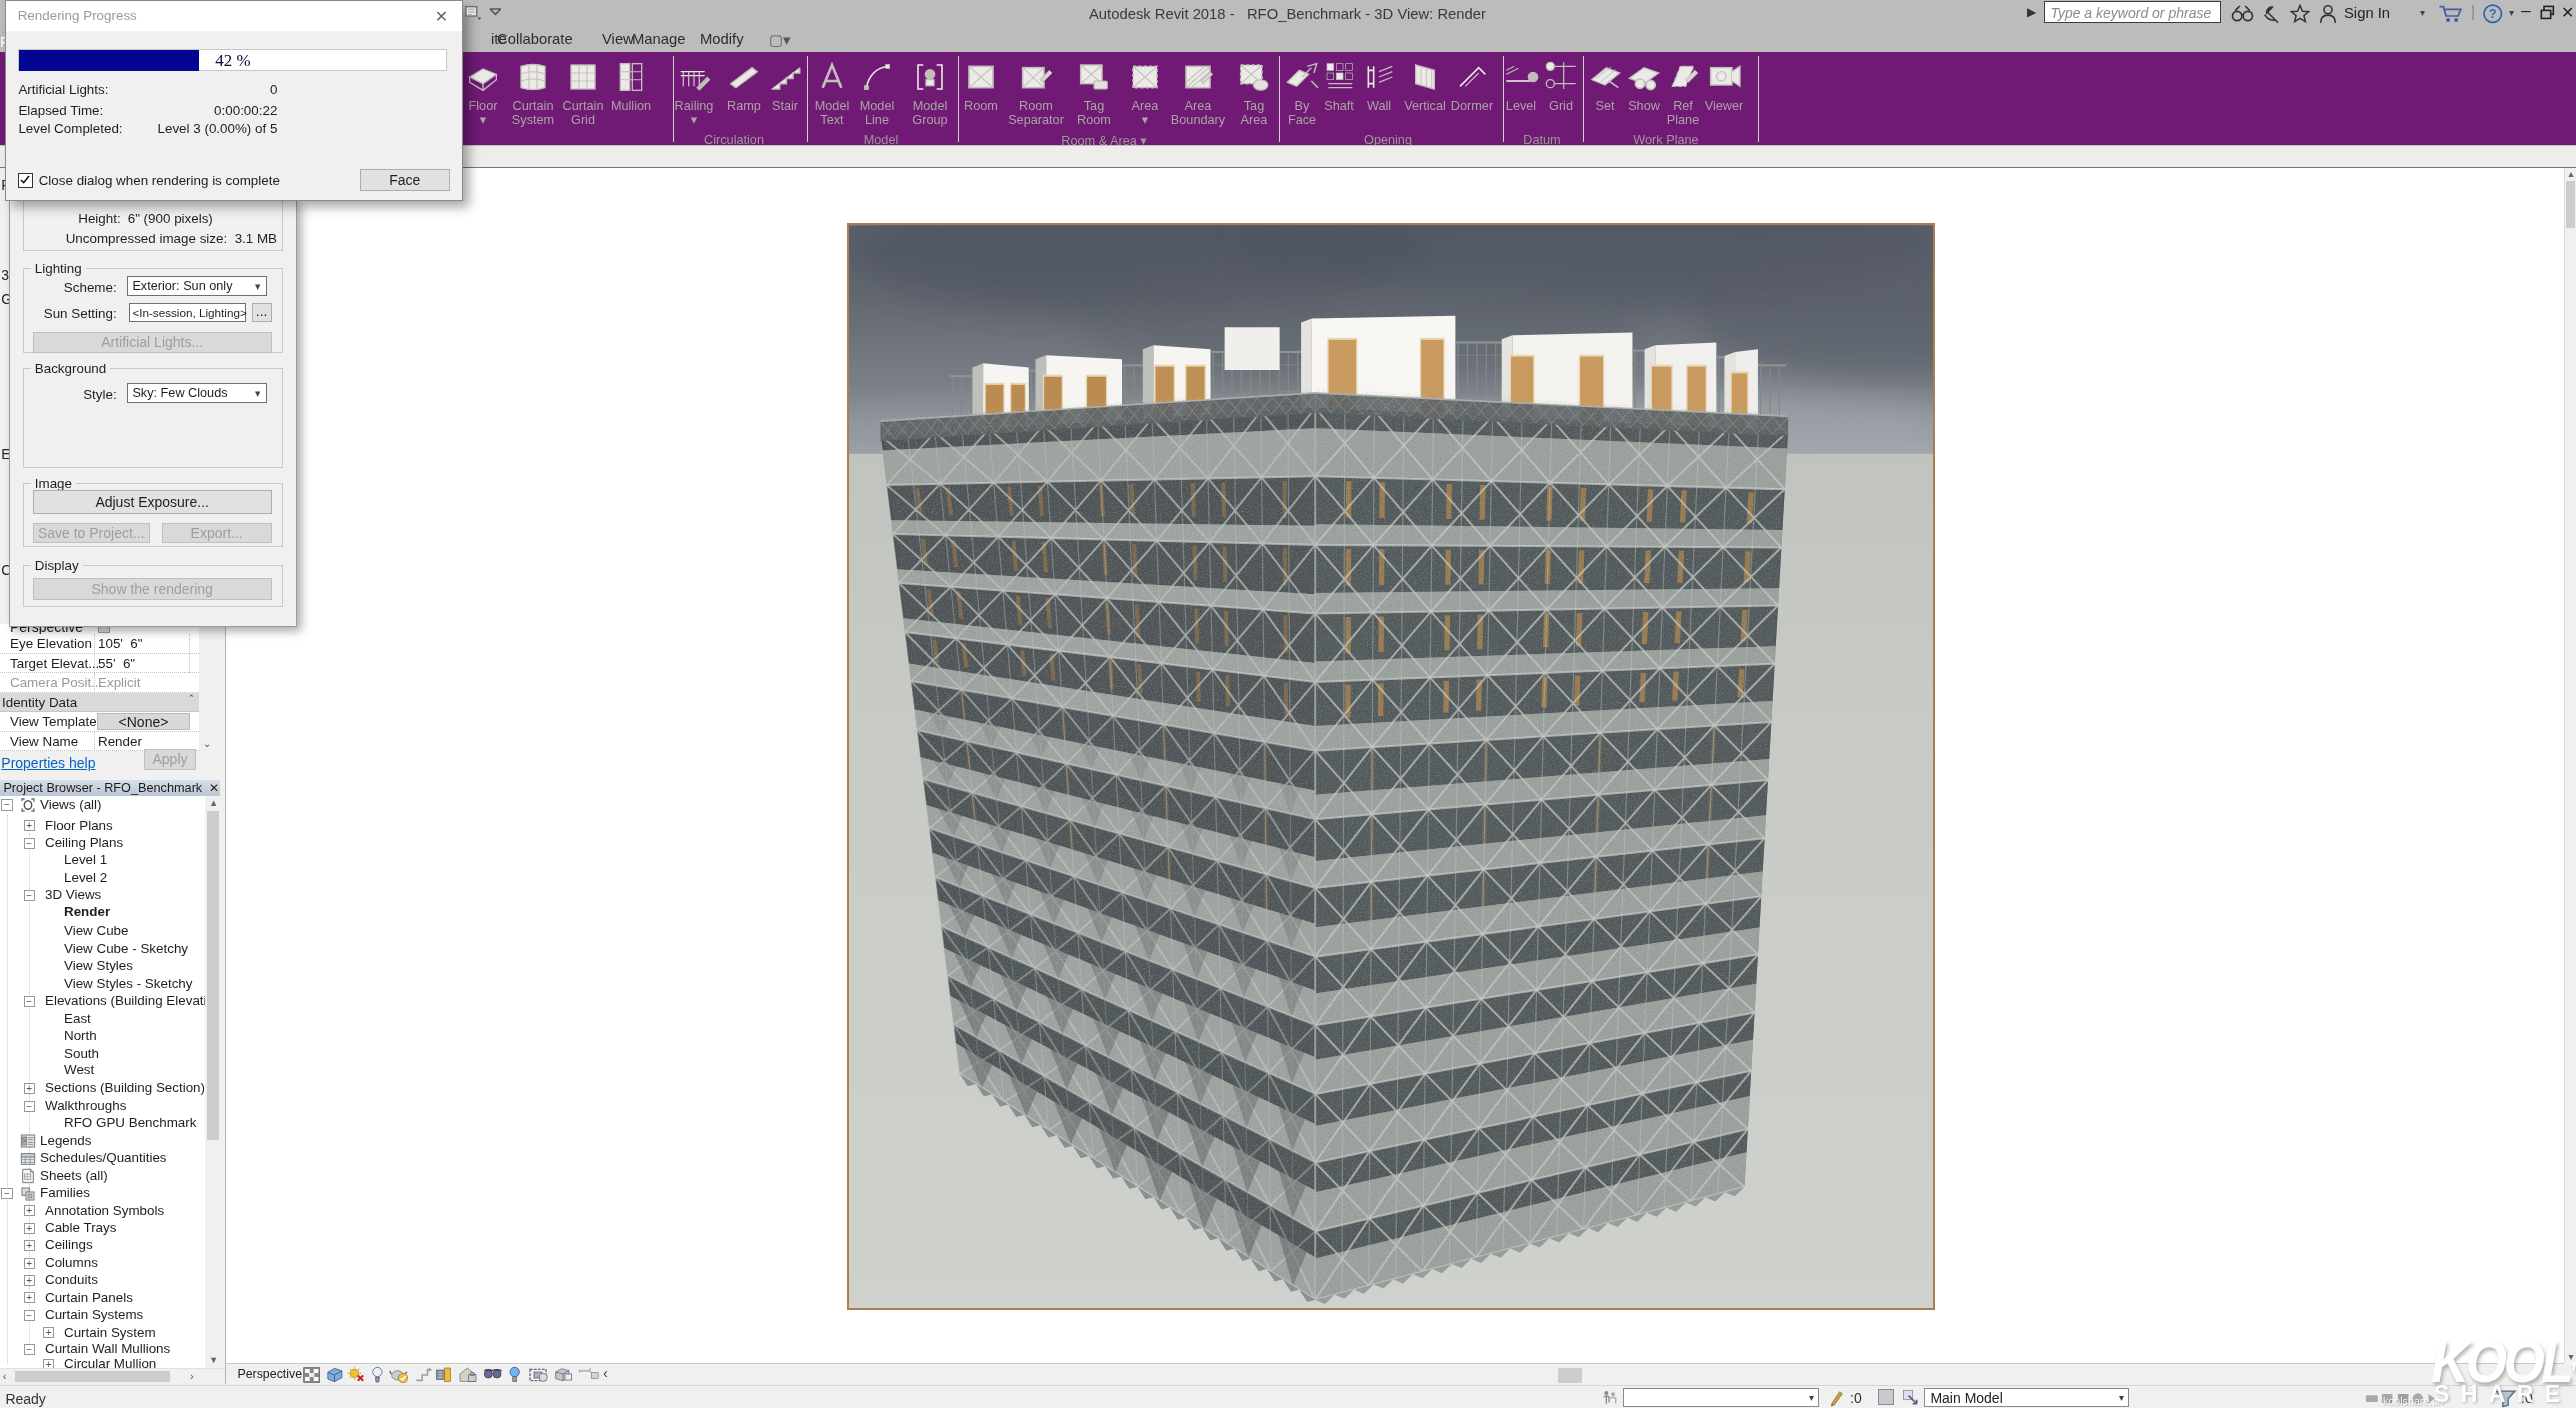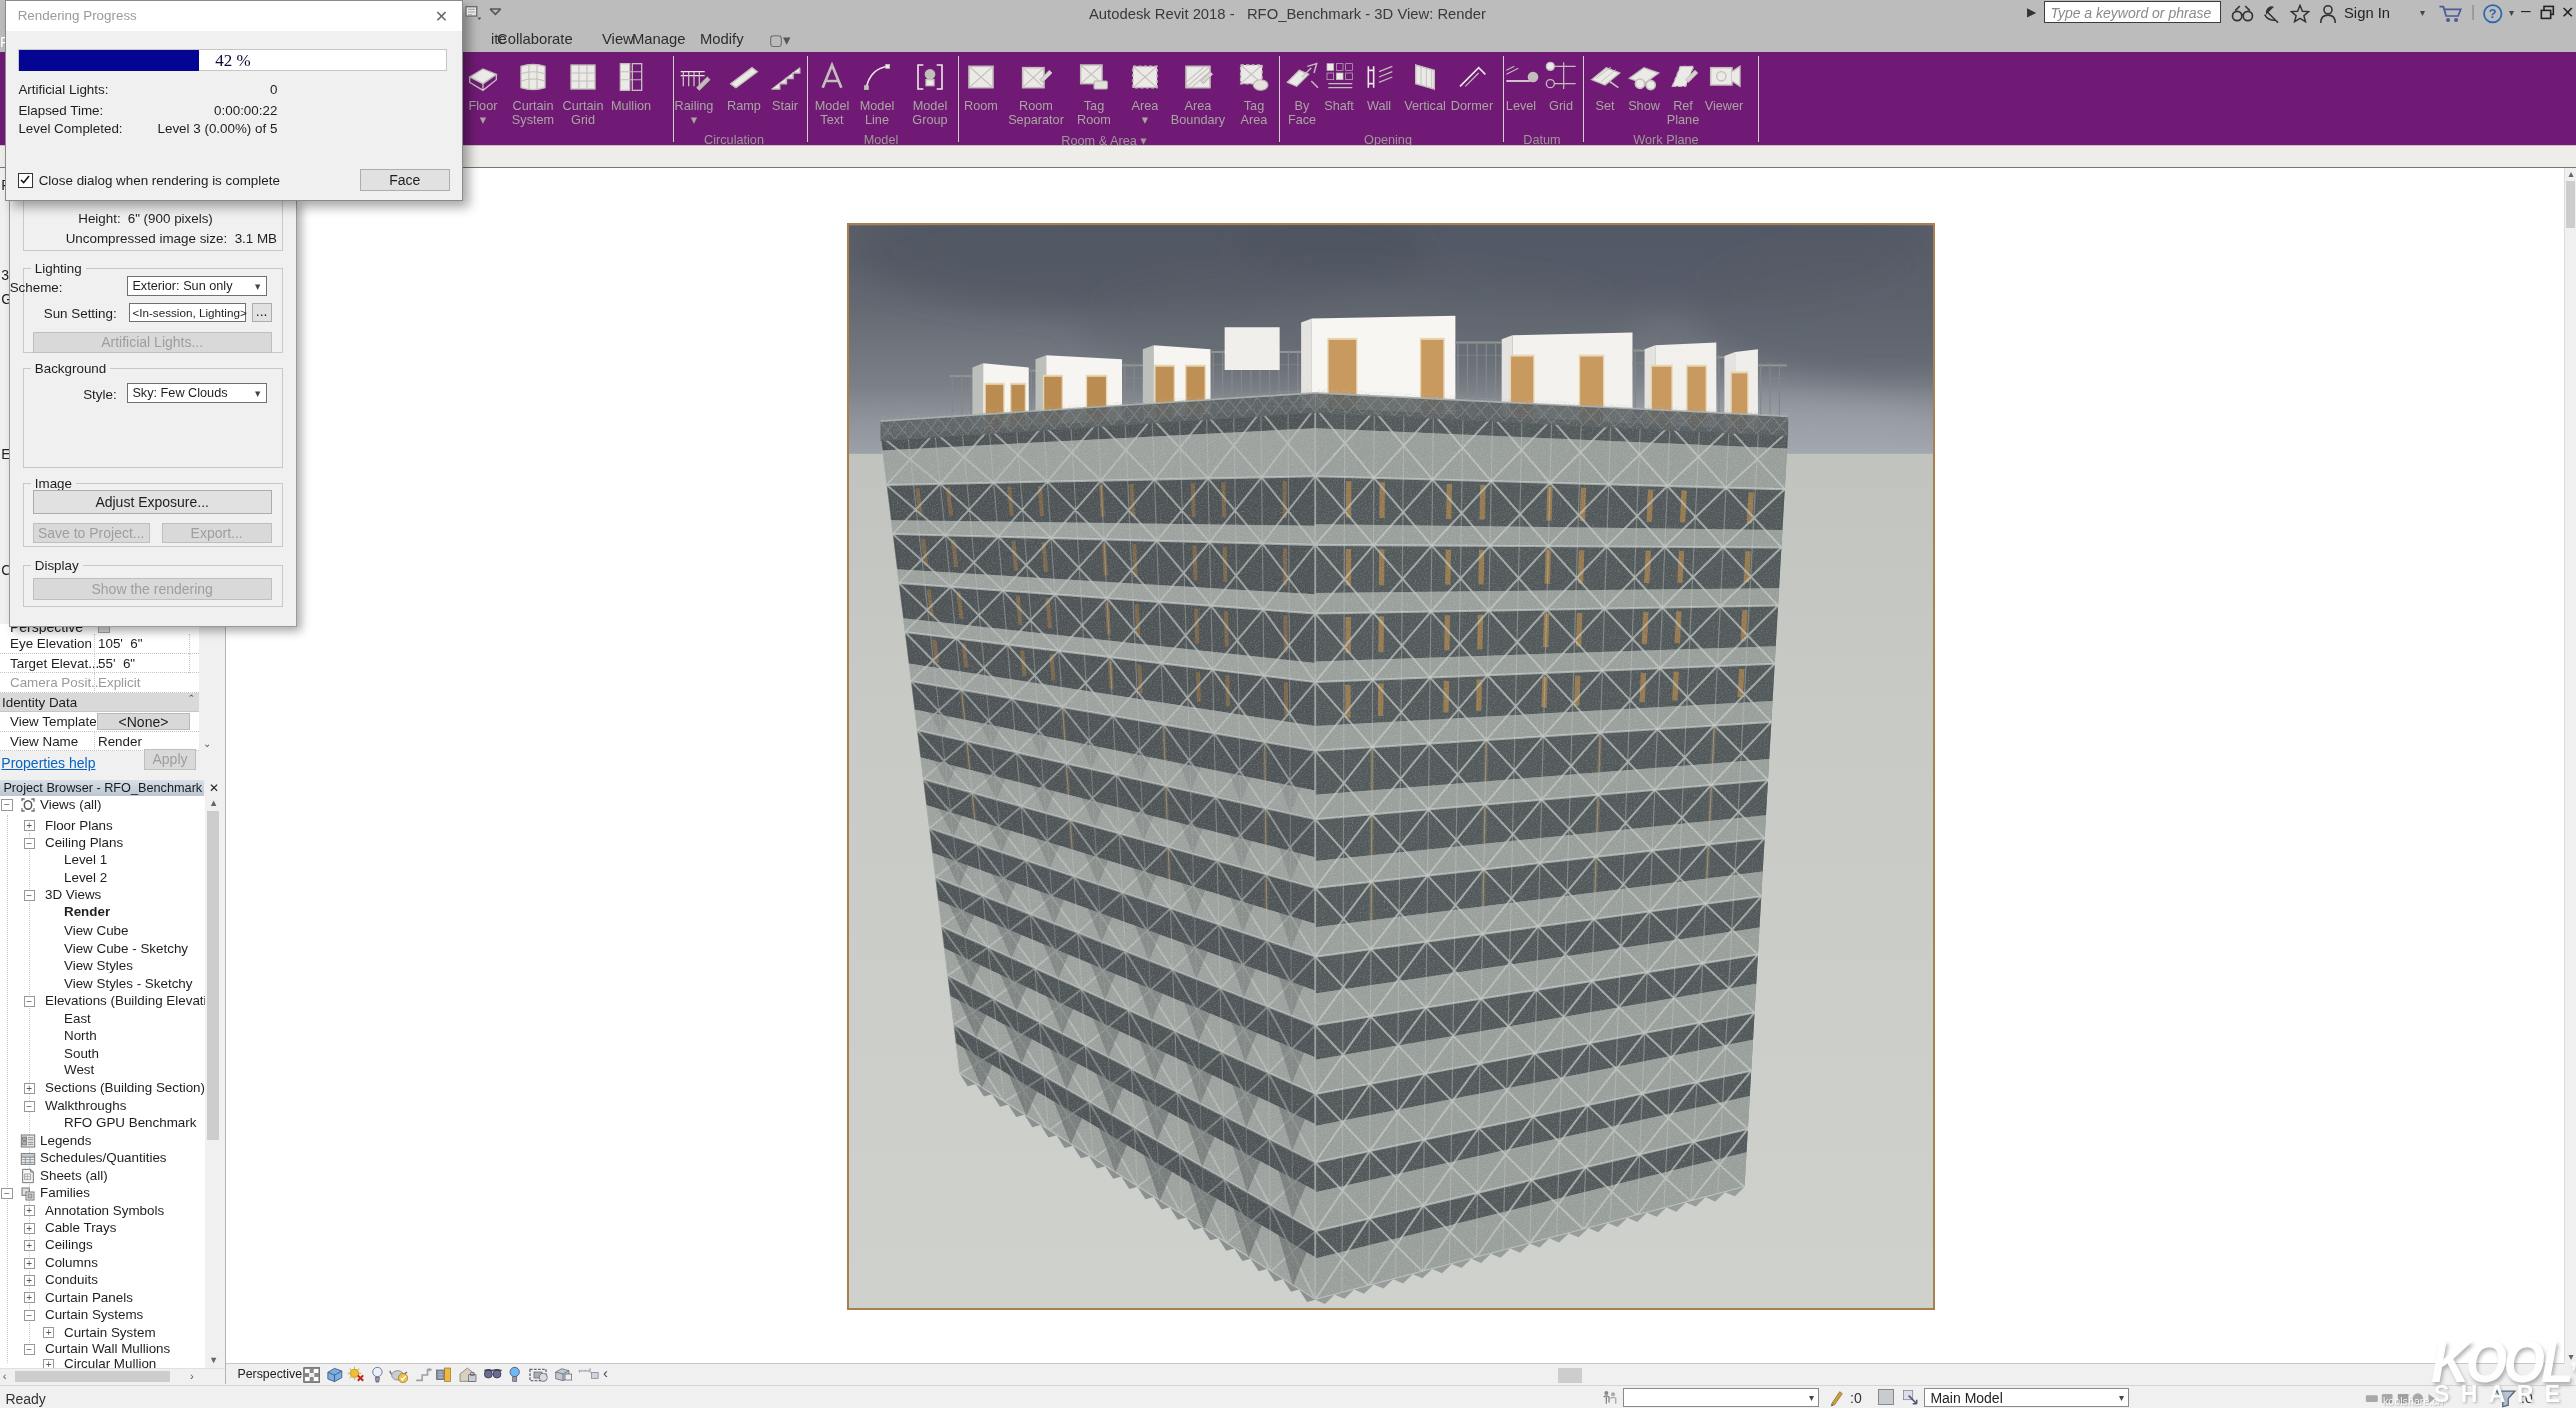--- a/index.html
+++ b/index.html
@@ -27,21 +27,21 @@
 #statusbar { left:0; top:1385px; width:2576px; height:24px; background:#f0f0f0; border-top:0.7px solid #d5d5d5; font-size:14px; color:#333; }
 
 
 #leftpanel { left:0; top:168px; width:226px; height:1216px; background:#f0f0f0; }
 #propgrid { left:0; top:466px; width:199px; background:#fff; font-size:13.4px; color:#1e1e1e; }
 .prow { position:relative; height:19.5px; border-bottom:0.7px dotted #c3c3c3; }
 .plabel { position:absolute; left:10px; top:2px; white-space:nowrap; }
 .pval { position:absolute; left:98px; top:2px; white-space:nowrap; }
 .pcol { position:absolute; left:94px; top:0; width:0.7px; height:19.5px; border-left:0.7px dotted #c3c3c3; }
 .pcol2 { position:absolute; left:189px; top:0; width:0.7px; height:19.5px; border-left:0.7px dotted #c3c3c3; }
-#pbheader { left:0; top:612px; width:204px; height:16px; background:linear-gradient(#d8e0e8,#bac6d2); font-size:12.7px; color:#1a1a1a; }
+#pbheader { left:0; top:612px; width:220px; height:16px; background:linear-gradient(#d8e0e8,#bac6d2); font-size:12.7px; color:#1a1a1a; }
 #tree { left:0; top:628px; width:205px; height:572px; background:#fff; overflow:hidden; font-size:13.4px; color:#1e1e1e; }
 .titem { position:absolute; white-space:nowrap; }
 .exp { position:absolute; width:11.4px; height:11.4px; border:0.7px solid #989898; background:#fff; font-size:10px; line-height:10px; text-align:center; color:#555; }
 
 
 #rdlg { left:8.7px; top:198px; width:288px; height:429px; background:#f0f0f0; border:0.7px solid #9a9a9a; border-top:none; box-shadow:5.4px 5.4px 9.4px rgba(0,0,0,0.35); font-size:13.4px; color:#1e1e1e; }
 .gbox { position:absolute; left:13.4px; width:260px; border:0.7px solid #c8c8c8; }
 .gcap { position:absolute; left:6.7px; top:-8px; background:#f0f0f0; padding:0 4px; }
 .btn { position:absolute; background:#e1e1e1; border:0.7px solid #adadad; text-align:center; font-size:14px; color:#1e1e1e; }
 .btn.dis { background:#d9d9d9; border-color:#bfbfbf; color:#9e9e9e; }
@@ -937,21 +937,21 @@
   <div class="abs" id="rdlg">
 
     <div style="position:absolute; left:13.4px; top:-6.7px; width:260px; height:60px; border:0.7px solid #c8c8c8; border-top:none;"></div>
     <div style="position:absolute; left:0px; top:12.7px; width:111px; text-align:right;">Height:</div>
       <div style="position:absolute; left:118px; top:12.7px;">6" (900 pixels)</div>
     <div style="position:absolute; left:56px; top:33px;">Uncompressed image size: &nbsp;3.1 MB</div>
 
     <div class="gbox" style="top:70px; height:85px;">
         <span class="gcap">Lighting</span>
       </div>
-    <div style="position:absolute; left:0px; top:82px; width:107px; text-align:left;">Scheme:</div>
+    <div style="position:absolute; left:0px; top:82px; width:107px; text-align:right;">Scheme:</div>
     <div class="combo" style="left:117px; top:78px; width:140px; height:20px;">
         <span style="position:absolute; left:4.7px; top:2px; font-size:12.7px;">Exterior: Sun only</span>
         <span class="arr">▾</span>
       </div>
     <div style="position:absolute; left:0px; top:108px; width:107px; text-align:right;">Sun Setting:</div>
     <div class="combo" style="left:119px; top:105px; width:117px; height:19px;">
         <span style="position:absolute; left:2.7px; top:2px; font-size:11.7px; white-space:nowrap;">&lt;In-session, Lighting&gt;</span>
       </div>
     <div class="btn" style="left:242px; top:105px; width:20px; height:19px; line-height:14.8px;">...</div>
     <div class="btn dis" style="left:23px; top:134px; width:239px; height:21px; line-height:19.5px;">Artificial Lights...</div>

